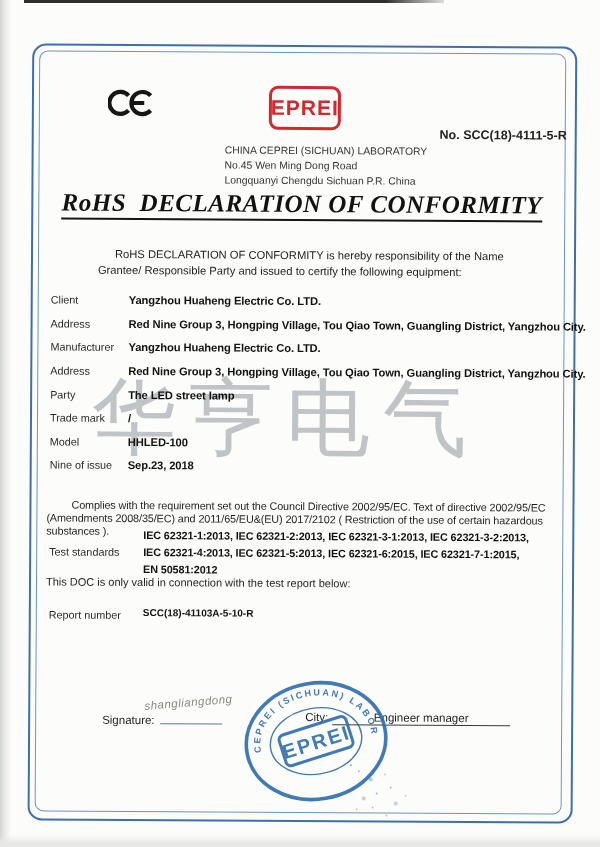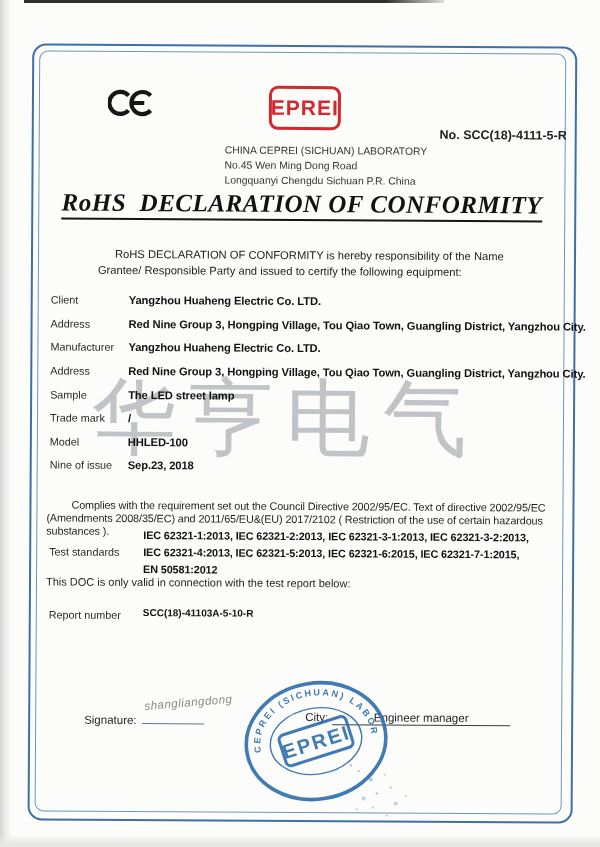--- a/index.html
+++ b/index.html
@@ -48,21 +48,21 @@
     font-size:10.8px;line-height:13.2px;text-indent:25px;color:#1e1e1e;letter-spacing:-.1px;}
   .ts-label{position:absolute;left:50px;top:547px;font-size:10.8px;color:#2a2a2a;text-align:right;}
   .ts-lines{position:absolute;left:144px;top:528px;font-weight:bold;
     font-size:10.8px;line-height:16.8px;color:#111;letter-spacing:-.1px;white-space:nowrap;}
   .validity{position:absolute;left:47px;top:577px;font-size:11px;color:#1e1e1e;}
   .rep-label{position:absolute;left:50px;top:610px;font-size:10.8px;color:#2a2a2a;}
   .rep-value{position:absolute;left:144px;top:608px;font-weight:bold;font-size:10px;color:#111;}
 
   .handwriting{position:absolute;left:146px;top:697px;font-style:italic;
     font-size:11.5px;color:#8a8a84;transform:rotate(-5deg);letter-spacing:.5px;}
-  .sig-row{position:absolute;left:86px;top:713px;font-size:11.5px;color:#1e1e1e;}
+  .sig-row{position:absolute;left:104px;top:713px;font-size:11.5px;color:#1e1e1e;}
   .sig-line{display:inline-block;width:62px;border-bottom:1.5px solid #5b7a99;
     height:11px;margin-left:6px;}
   .title-row{position:absolute;left:307px;top:711px;font-size:11.5px;color:#1e1e1e;white-space:nowrap;}
   .title-line{display:inline-block;width:178px;border-bottom:1.5px solid #3a3a3a;
     margin-left:4px;text-align:center;padding-bottom:1px;}
 
   .stamp{position:absolute;left:243px;top:679px;width:150px;height:124px;
     transform:rotate(-10deg);opacity:.9;}
   .speckles{position:absolute;left:352px;top:764px;width:2px;height:2px;border-radius:50%;
     background:rgba(46,109,173,.5);
@@ -123,21 +123,21 @@
       <div class="frow" style="top:315px">
         <span class="lbl">Address</span><span class="val">Red Nine Group 3, Hongping Village, Tou Qiao Town, Guangling District, Yangzhou City.</span>
       </div>
       <div class="frow" style="top:338px">
         <span class="lbl">Manufacturer</span><span class="val">Yangzhou   Huaheng Electric Co. LTD.</span>
       </div>
       <div class="frow" style="top:362px">
         <span class="lbl">Address</span><span class="val">Red Nine Group 3, Hongping Village, Tou Qiao Town, Guangling District, Yangzhou City.</span>
       </div>
       <div class="frow" style="top:386px">
-        <span class="lbl">Sample</span><span class="val">The LED street lamp</span>
+        <span class="lbl">Party</span><span class="val">The LED street lamp</span>
       </div>
       <div class="frow" style="top:409px">
         <span class="lbl">Trade mark</span><span class="val">/</span>
       </div>
       <div class="frow" style="top:433px">
         <span class="lbl">Model</span><span class="val">HHLED-100</span>
       </div>
       <div class="frow" style="top:456px">
         <span class="lbl">Nine of issue</span><span class="val">Sep.23, 2018</span>
       </div>

